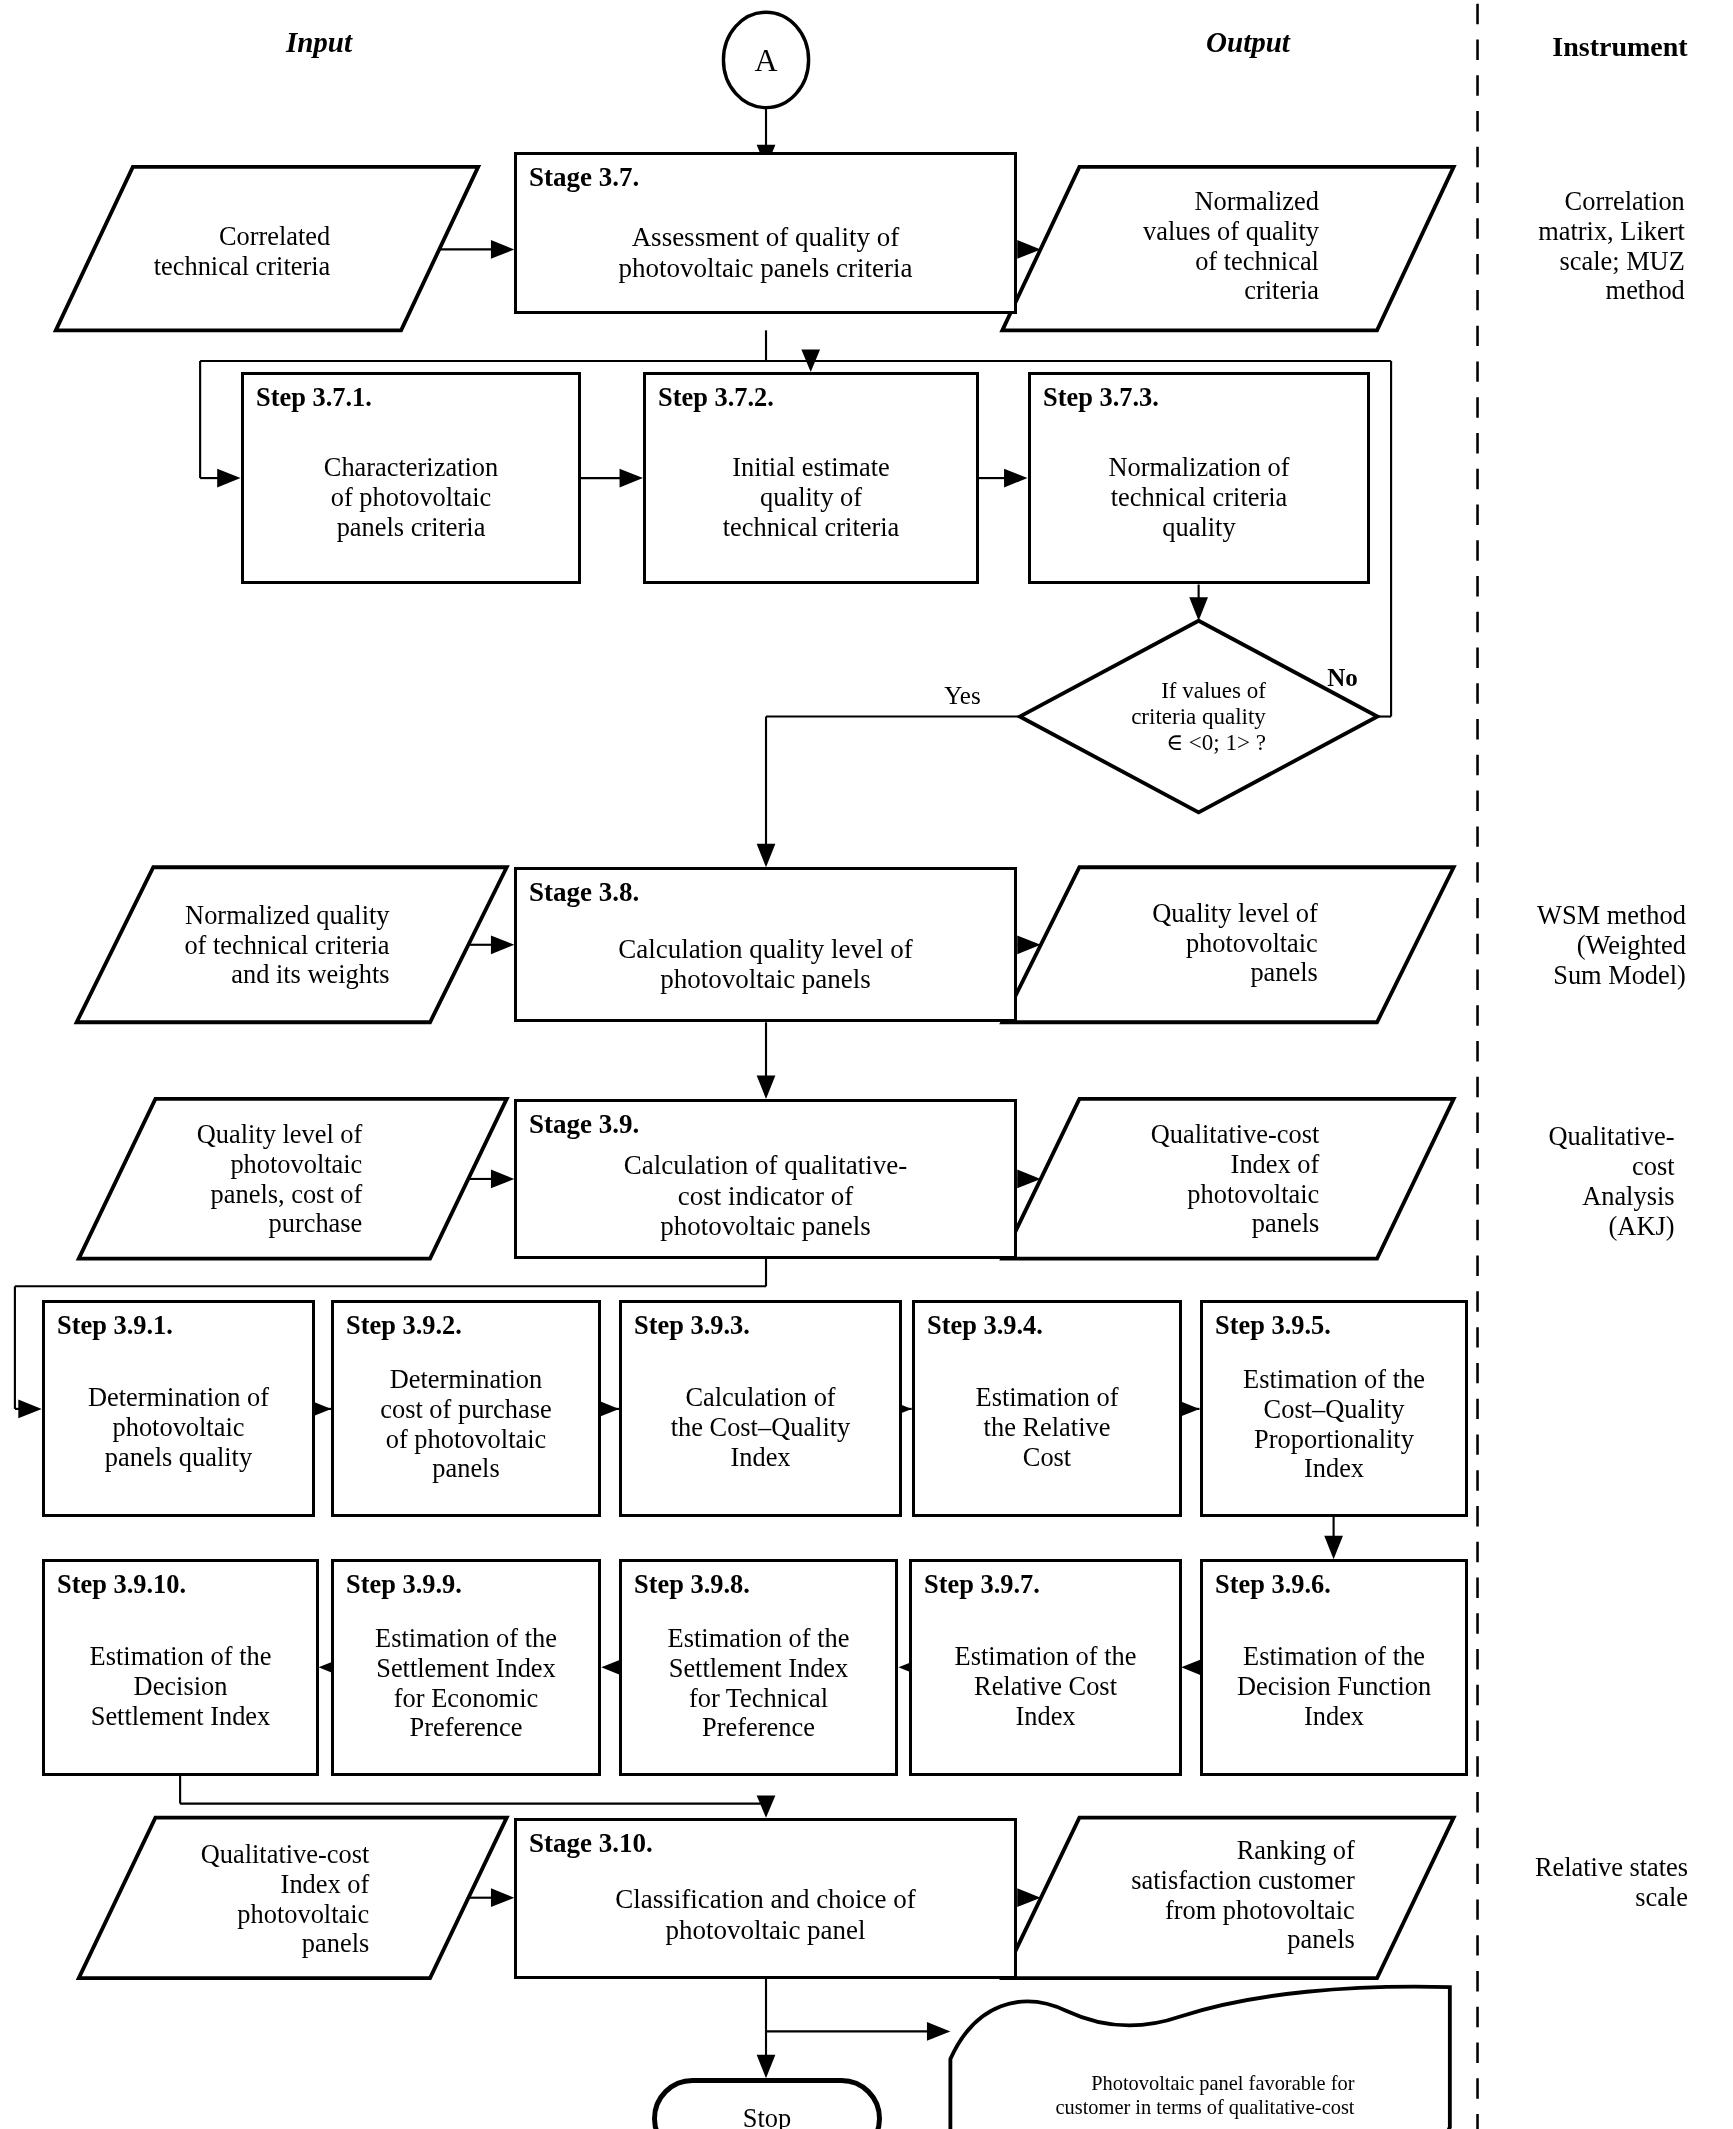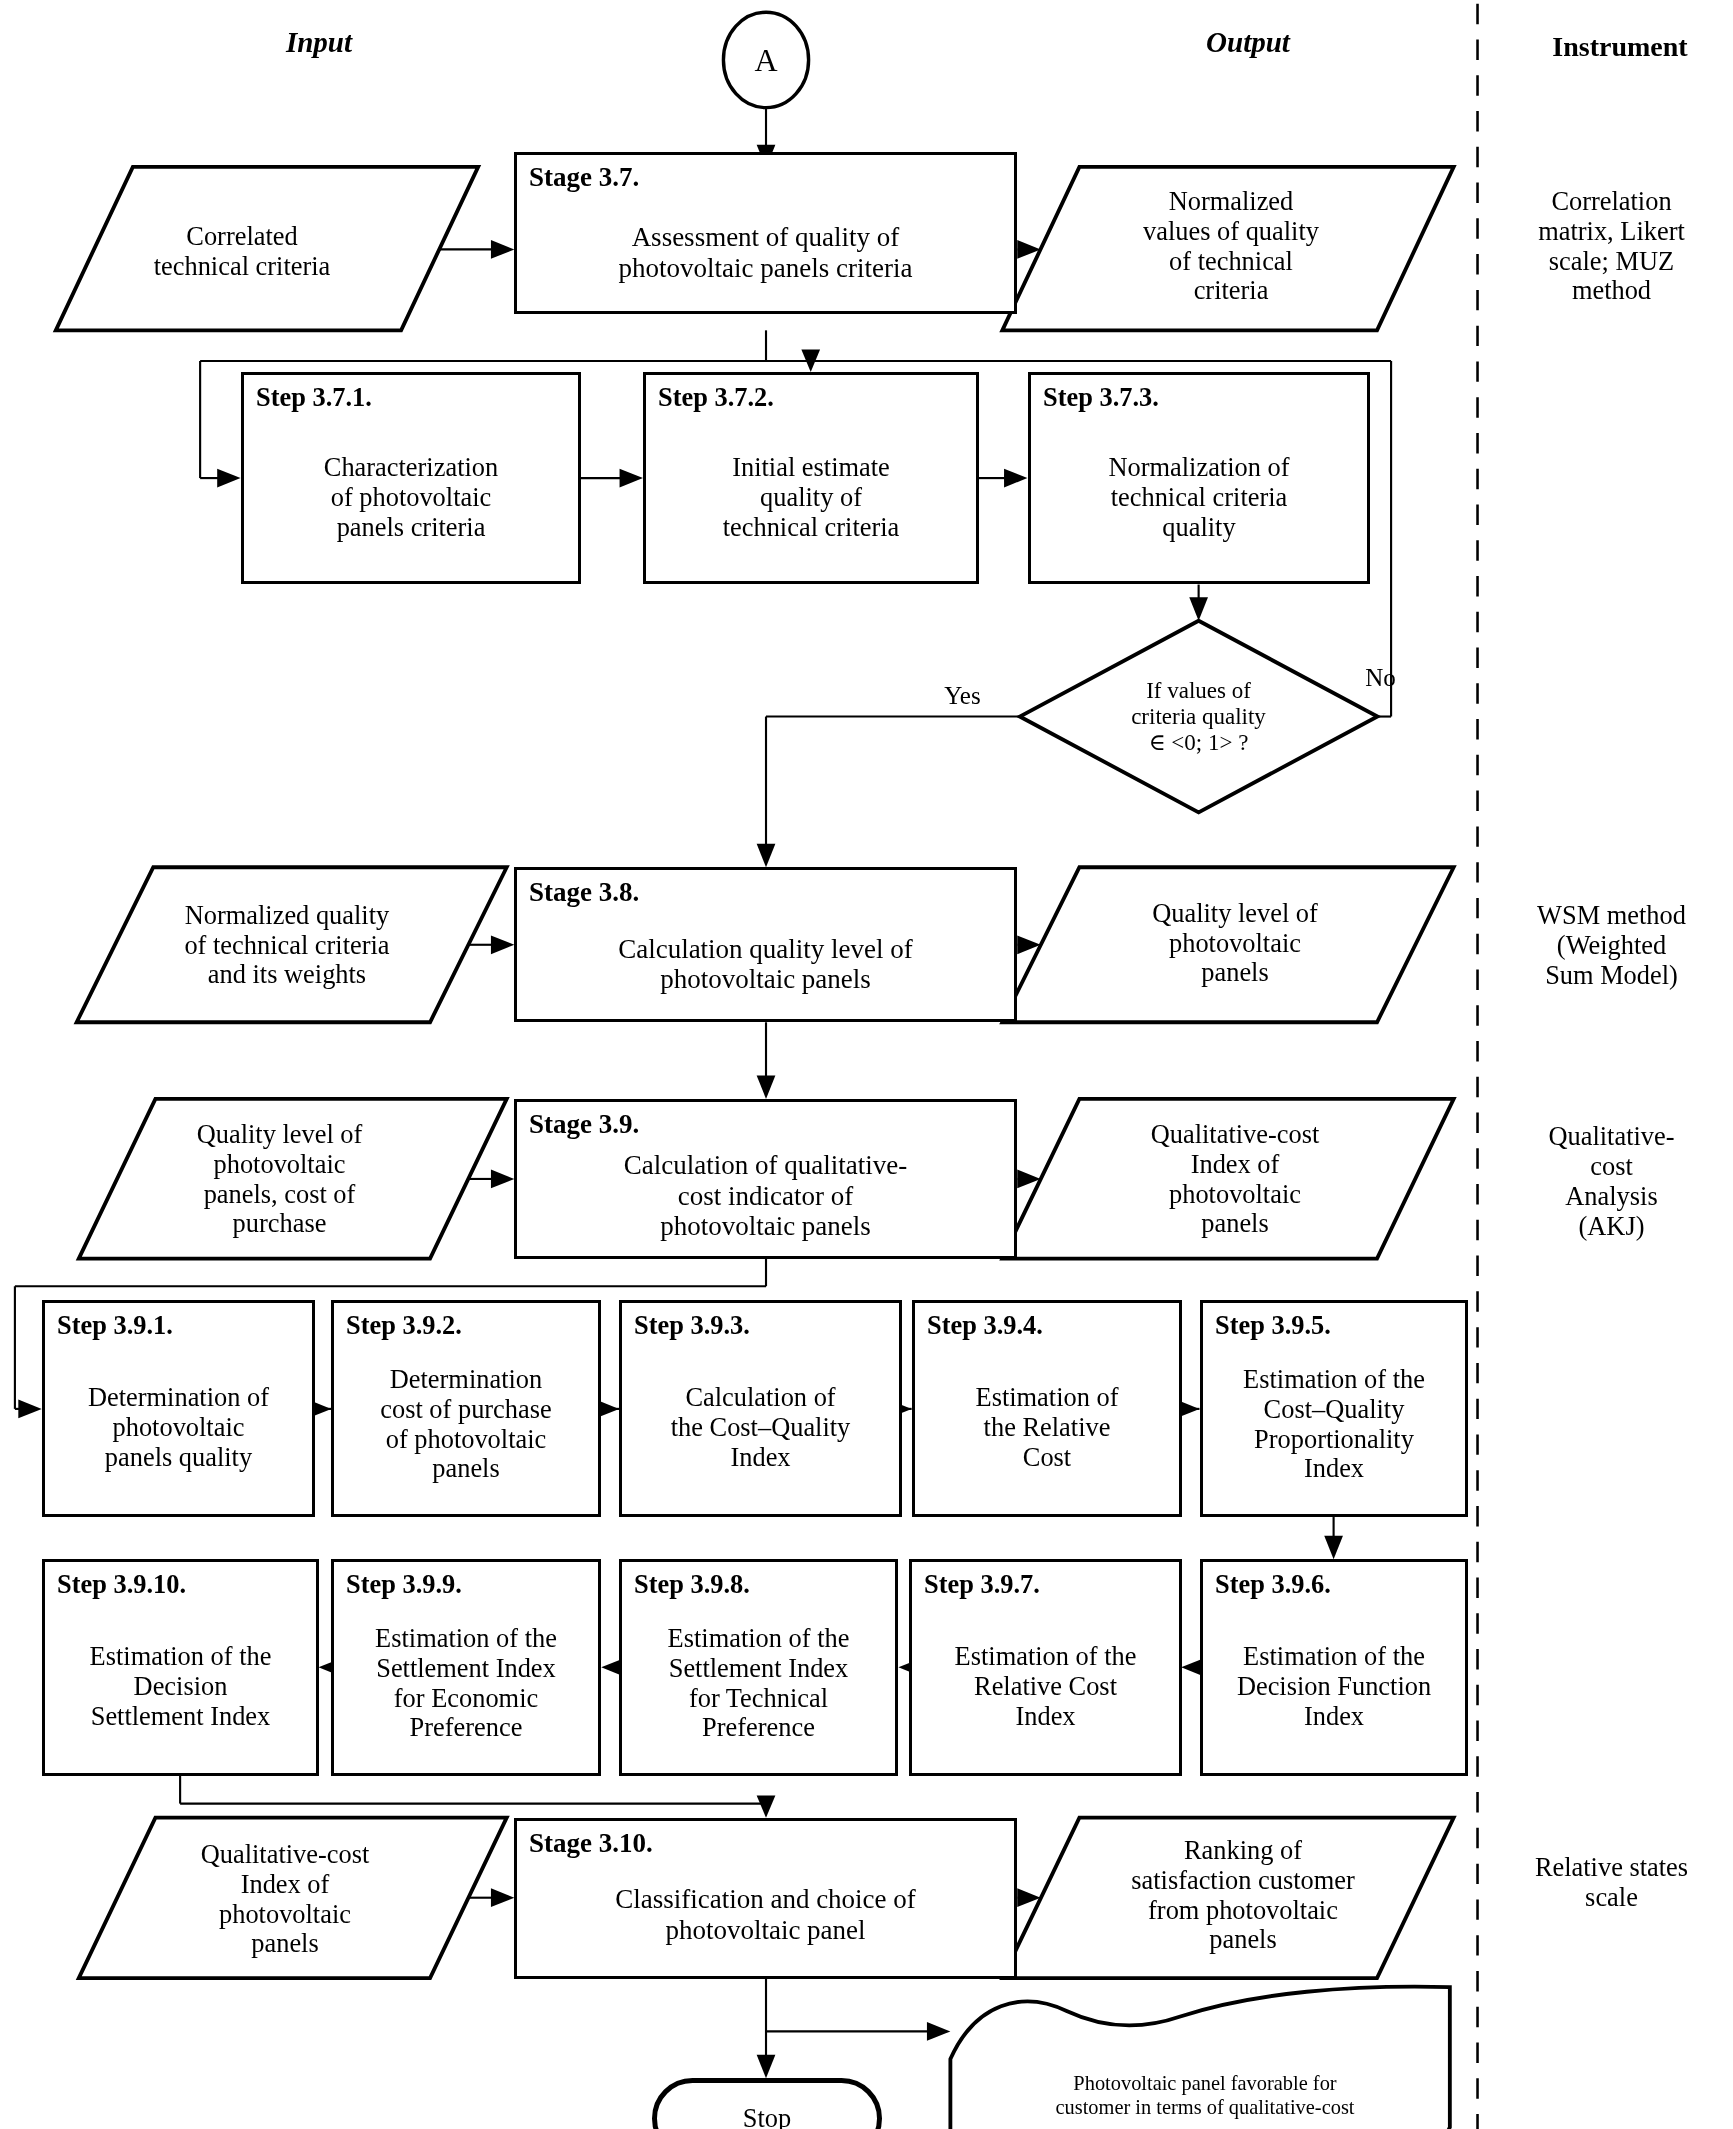--- a/index.html
+++ b/index.html
@@ -1,20 +1,20 @@
 <!DOCTYPE html>
 <html style="font-size:6.8px"><head>
 <meta charset="utf-8">
 <style>
   html,body{margin:0;padding:0;background:#fff;}
   .canvas{position:relative;width:1733px;height:2168px;background:#ffffff;
           font-family:"Liberation Serif","DejaVu Serif",serif;color:#000;overflow:hidden;}
   .canvas svg{position:absolute;left:0;top:0;}
   .txt{position:absolute;display:flex;align-items:center;justify-content:center;
-       text-align:center;white-space:pre-line;line-height:1.13;}
+       text-align:right;white-space:pre-line;line-height:1.13;}
   .box{position:absolute;background:#fff;border:3.8px solid #000;box-sizing:border-box;}
   .box .hdr{position:absolute;top:6.8px;left:12px;font-weight:bold;white-space:pre-line;}
   .box .bdy{position:absolute;left:7.7px;right:7.7px;top:47px;bottom:7.7px;
             display:flex;align-items:center;justify-content:center;text-align:center;
             white-space:pre-line;line-height:1.13;}
   .f-col{font-size:29px;font-style:italic;font-weight:600;}
   .f-colb{font-size:28px;font-weight:bold;}
   .f-hdr{font-size:26.4px;}
   .f-node{font-size:26.4px;}
   .f-stage{font-size:27px;}
@@ -183,21 +183,21 @@
   <div class="hdr f-hdr">Step 3.7.3.</div>
   <div class="bdy f-node">Normalization of
 technical criteria
 quality</div>
 </div>
 
 <div class="txt f-dec" style="left:1092px;top:649px;width:213px;height:136px;">If values of
 criteria quality
 ∈ &lt;0; 1&gt; ?</div>
 <div class="txt f-yn" style="left:920px;top:681px;width:85px;height:30px;">Yes</div>
-<div class="txt f-yn" style="left:1338px;top:663px;width:85px;height:30px;">No</div>
+<div class="txt f-yn" style="left:1300px;top:663px;width:85px;height:30px;font-weight:bold;">No</div>
 
 <div class="txt f-io" style="left:136px;top:884px;width:302px;height:123px;">Normalized quality
 of technical criteria
 and its weights</div>
 <div class="box" style="left:514px;top:867px;width:503px;height:155px;">
   <div class="hdr f-stage">Stage 3.8.</div>
   <div class="bdy f-stage">Calculation quality level of
 photovoltaic panels</div>
 </div>
 <div class="txt f-io" style="left:1103px;top:886px;width:264px;height:115px;">Quality level of

